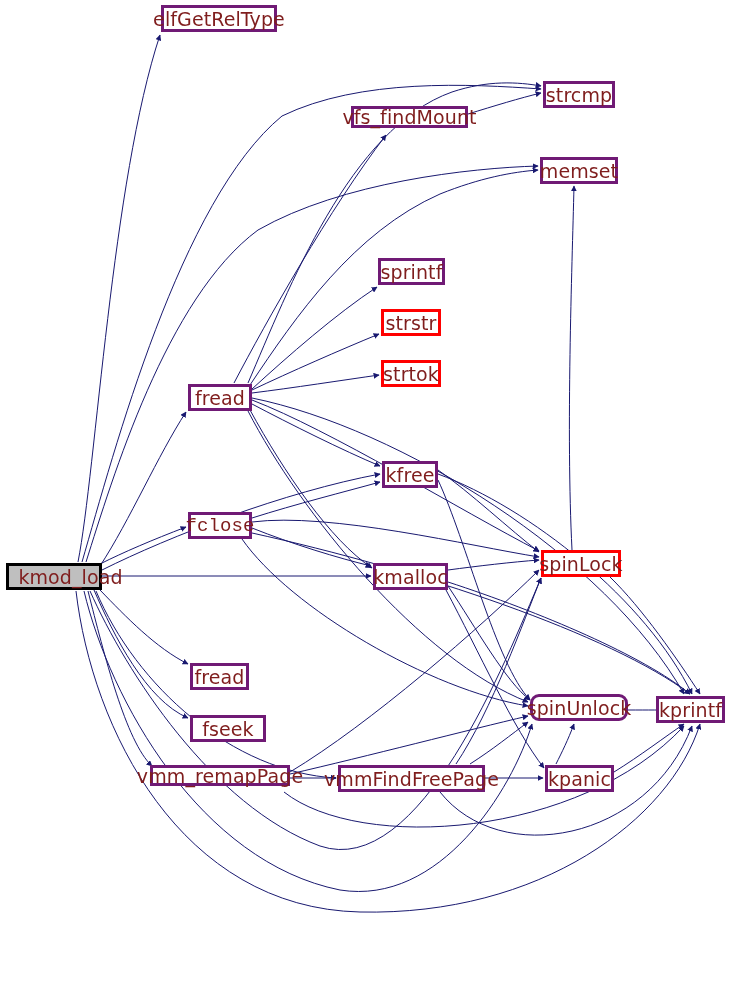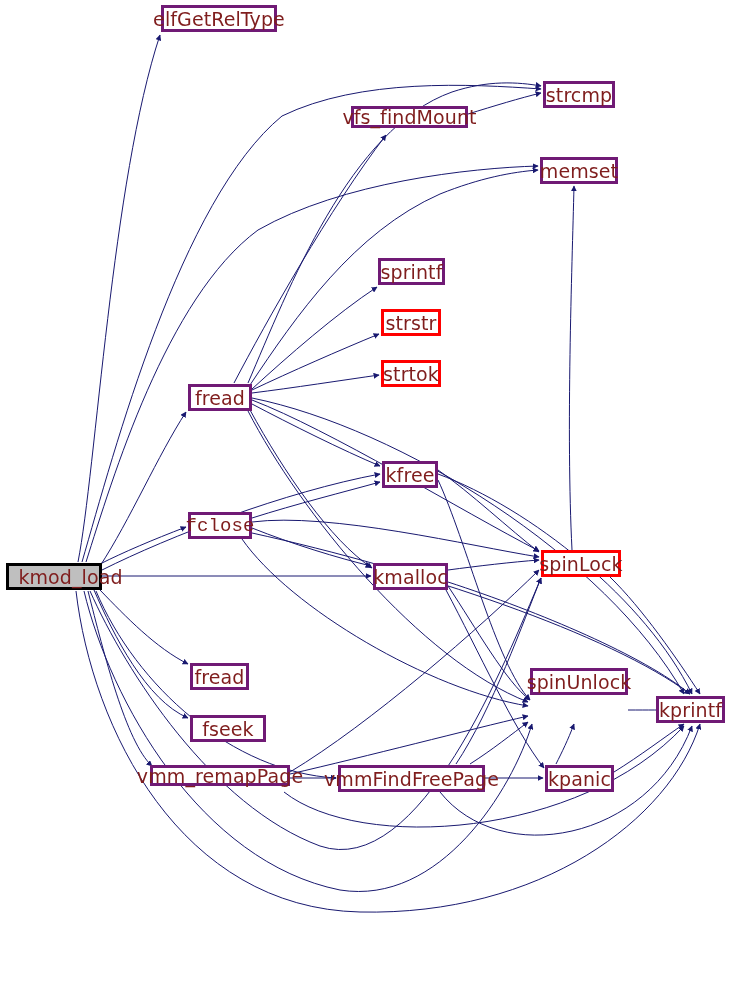--- a/index.html
+++ b/index.html
@@ -119,21 +119,21 @@
       </div>
       <div class="node red" style="left: 541px; top: 550px; width: 80px; height: 27px;">
         <span>spinLock</span>
       </div>
       <div class="node" style="left: 190px; top: 663px; width: 59px; height: 27px;">
         <span>fread</span>
       </div>
       <div class="node" style="left: 190px; top: 715px; width: 76px; height: 27px;">
         <span>fseek</span>
       </div>
-      <div class="node" style="left: 530px; top: 668px; width: 98px; height: 27px;">
+      <div class="node" style="left: 530px; top: 694px; width: 98px; height: 27px; border-radius: 9px;">
         <span>spinUnlock</span>
       </div>
       <div class="node" style="left: 656px; top: 696px; width: 69px; height: 27px;">
         <span>kprintf</span>
       </div>
       <div class="node" style="left: 150px; top: 765px; width: 140px; height: 21px;">
         <span>vmm_remapPage</span>
       </div>
       <div class="node" style="left: 338px; top: 765px; width: 147px; height: 27px;">
         <span>vmmFindFreePage</span>

